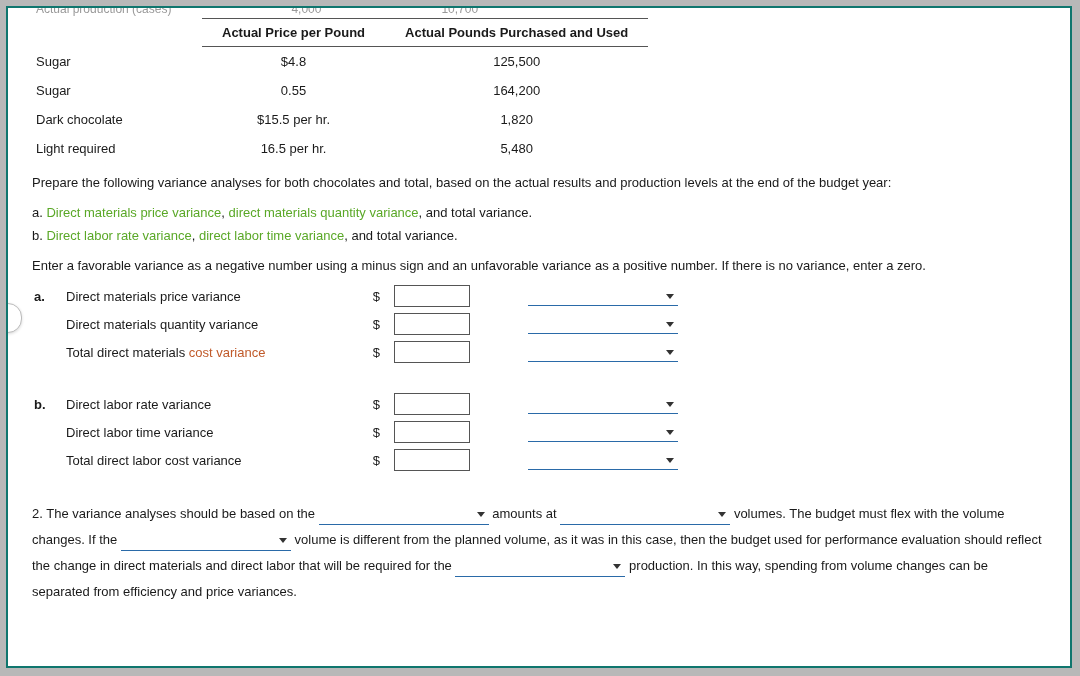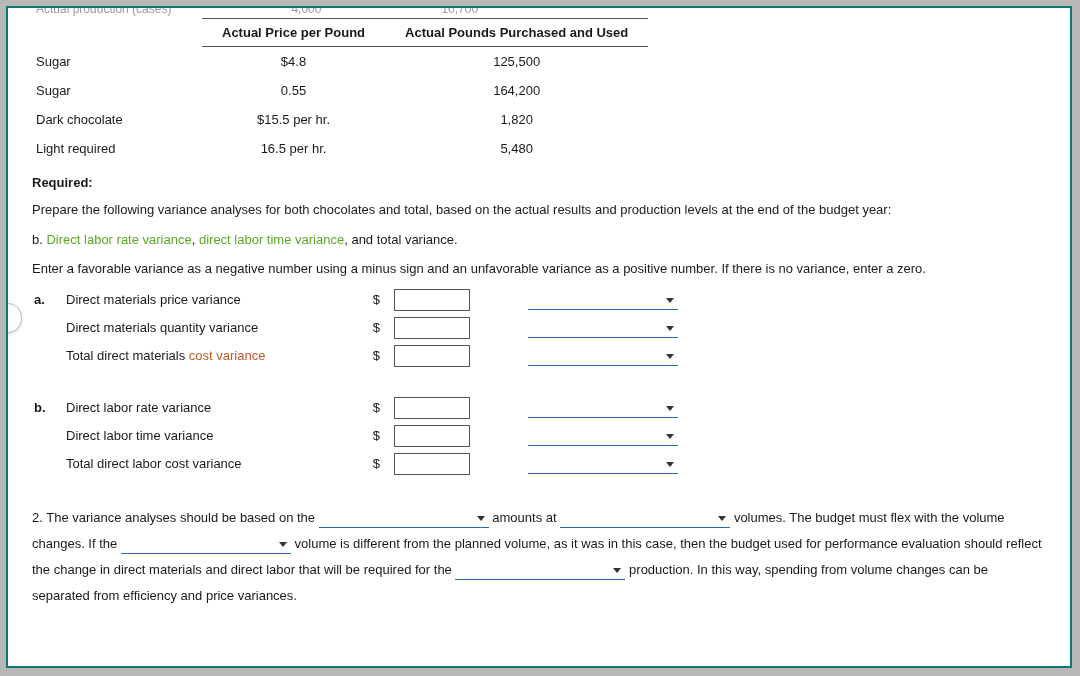--- a/index.html
+++ b/index.html
@@ -140,23 +140,25 @@
       <td class="num">1,820</td>
     </tr>
     <tr>
       <td class="label">Light required</td>
       <td class="num">16.5 per hr.</td>
       <td class="num">5,480</td>
     </tr>
   </tbody>
     </table>
 
-  <div class="required">Required:</div>
   <div class="para">Prepare the following variance analyses for both chocolates and total, based on the actual results and production levels at the end of the budget year:</div>
 
+  <div class="para" style="margin:4px 0;">
+    <span>a. </span><span class="linklike">Direct materials price variance</span><span>, </span><span class="linklike">direct materials quantity variance</span><span>, and total variance.</span>
+  </div>
   <div class="para" style="margin:4px 0;">
     <span>b. </span><span class="linklike">Direct labor rate variance</span><span>, </span><span class="linklike">direct labor time variance</span><span>, and total variance.</span>
   </div>
 
   <div class="para">Enter a favorable variance as a negative number using a minus sign and an unfavorable variance as a positive number. If there is no variance, enter a zero.</div>
 
   <div class="listrow">
     <div class="listlab">a.</div>
     <div class="listdesc">Direct materials price variance</div>
     <div class="dollar">$</div>

